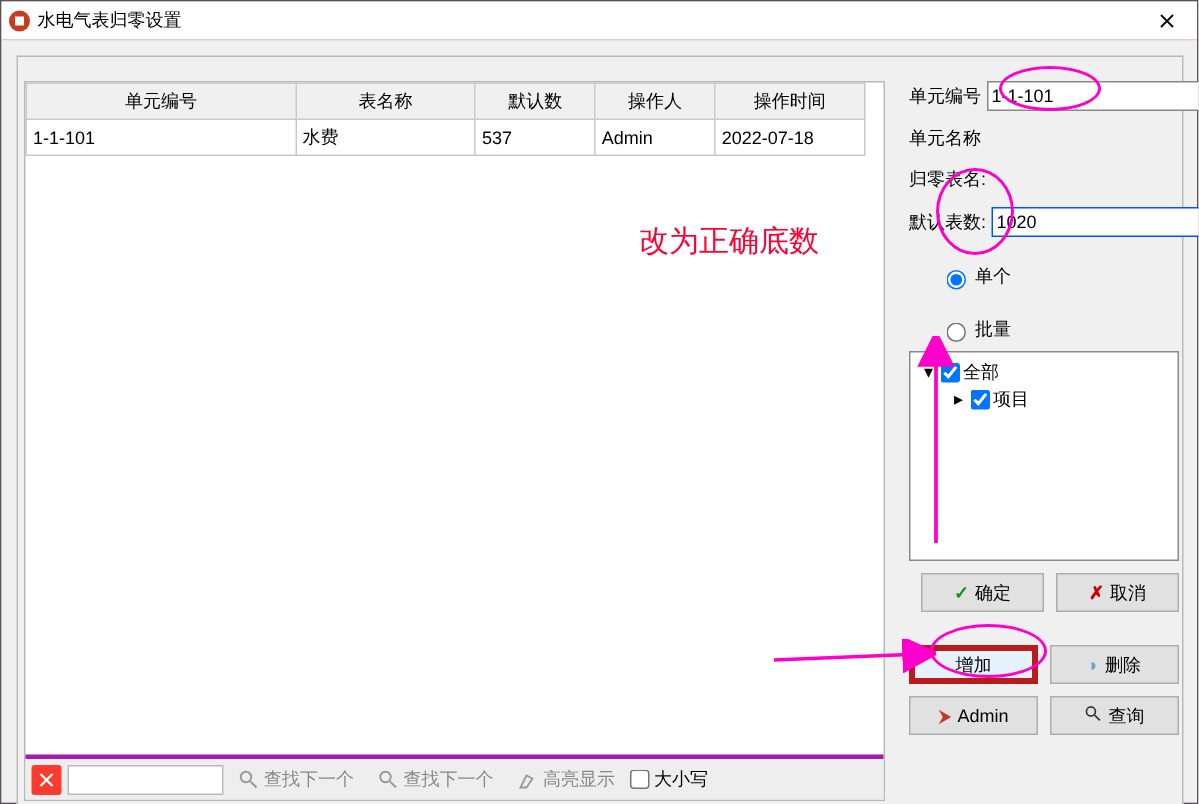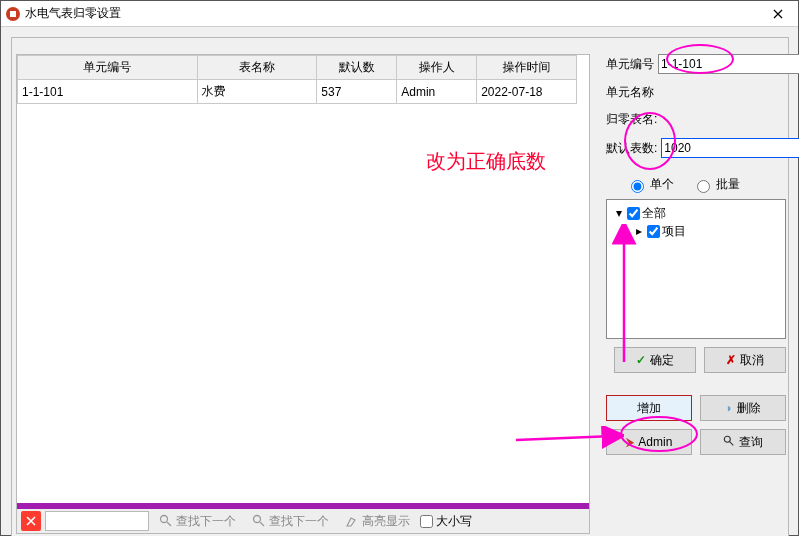--- a/index.html
+++ b/index.html
@@ -88,21 +88,21 @@
   .col1 { width: 180px; }
   .col2 { width: 120px; }
   .col3 { width: 80px; }
   .col4 { width: 80px; }
   .col5 { width: 100px; margin-top: 36px; }
 
   
   .bottom-bar {
     height: 30px;
     background: #eeeeee;
-    border-top: 6px solid #a21caf;
+    border-top: 3px solid #a21caf;
     display: flex;
     align-items: center;
     padding: 0 4px;
     gap: 4px;
   }
   .bottom-bar .x-btn {
     width: 20px; height: 20px;
     background: #ff3b30;
     color: #fff;
     display: flex; align-items: center; justify-content: center;
@@ -140,21 +140,21 @@
   .form-row input[type=text], .form-row select {
     flex: 1;
     height: 20px;
     border: 1px solid #888;
     padding: 0 2px;
     font-family: inherit;
     font-size: 12px;
     background: #fff;
   }
   .ro { }
-  .radio-row { display: flex; gap: 18px; padding-left: 20px; margin-top: 18px; margin-bottom: 6px; }
+  .radio-row { display: flex; gap: 18px; padding-left: 20px; margin-top: 18px; margin-bottom: 6px; flex-direction: column; }
   .radio-row label { display: flex; align-items: center; gap: 3px; }
 
   .tree-box {
     border: 1px solid #888;
     background: #fff;
     height: 140px;
     padding: 4px;
     margin-bottom: 8px;
   }
   .tree-line { display: flex; align-items: center; gap: 2px; height: 18px; }
@@ -170,21 +170,21 @@
     display: inline-flex;
     align-items: center;
     justify-content: center;
     gap: 4px;
     font-family: inherit;
     font-size: 12px;
   }
   .btn.wide { width: 82px; }
   .btn.xwide { width: 86px; }
   .btn.full { width: 176px; }
-  .btn.highlight { border: 1px solid #b91c1c; background: #e5f1fb; }
+  .btn.highlight { border: 4px solid #b91c1c; background: #e5f1fb; }
   .btn-row { display: flex; gap: 8px; justify-content: flex-end; margin-bottom: 8px; }
   .btn-row.center { justify-content: center; }
 
   .green-check { color: #159215; font-weight: bold; }
   .red-x { color: #c00; font-weight: bold; }
 
   
   .anno {
     position: absolute;
     pointer-events: none;

